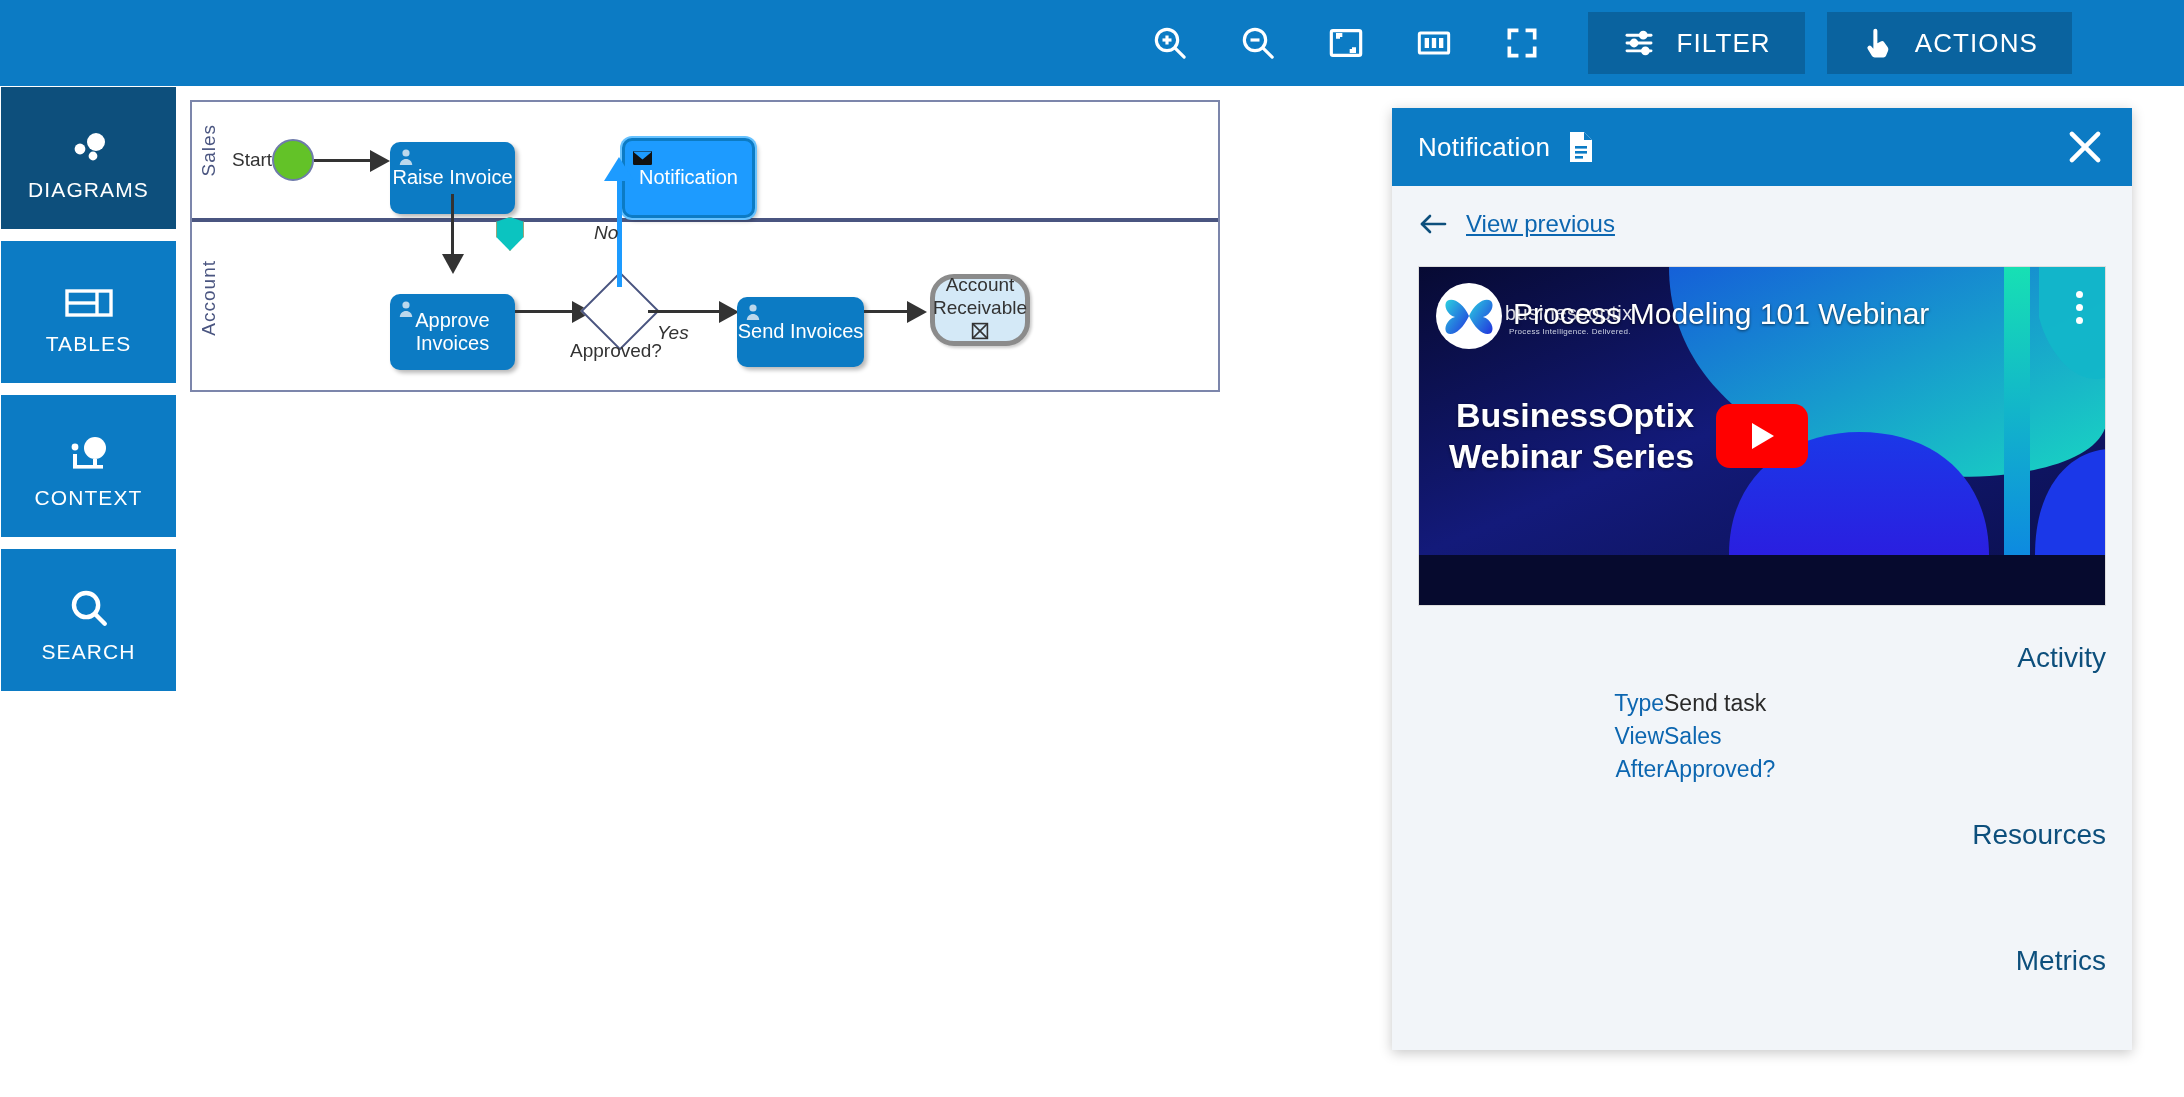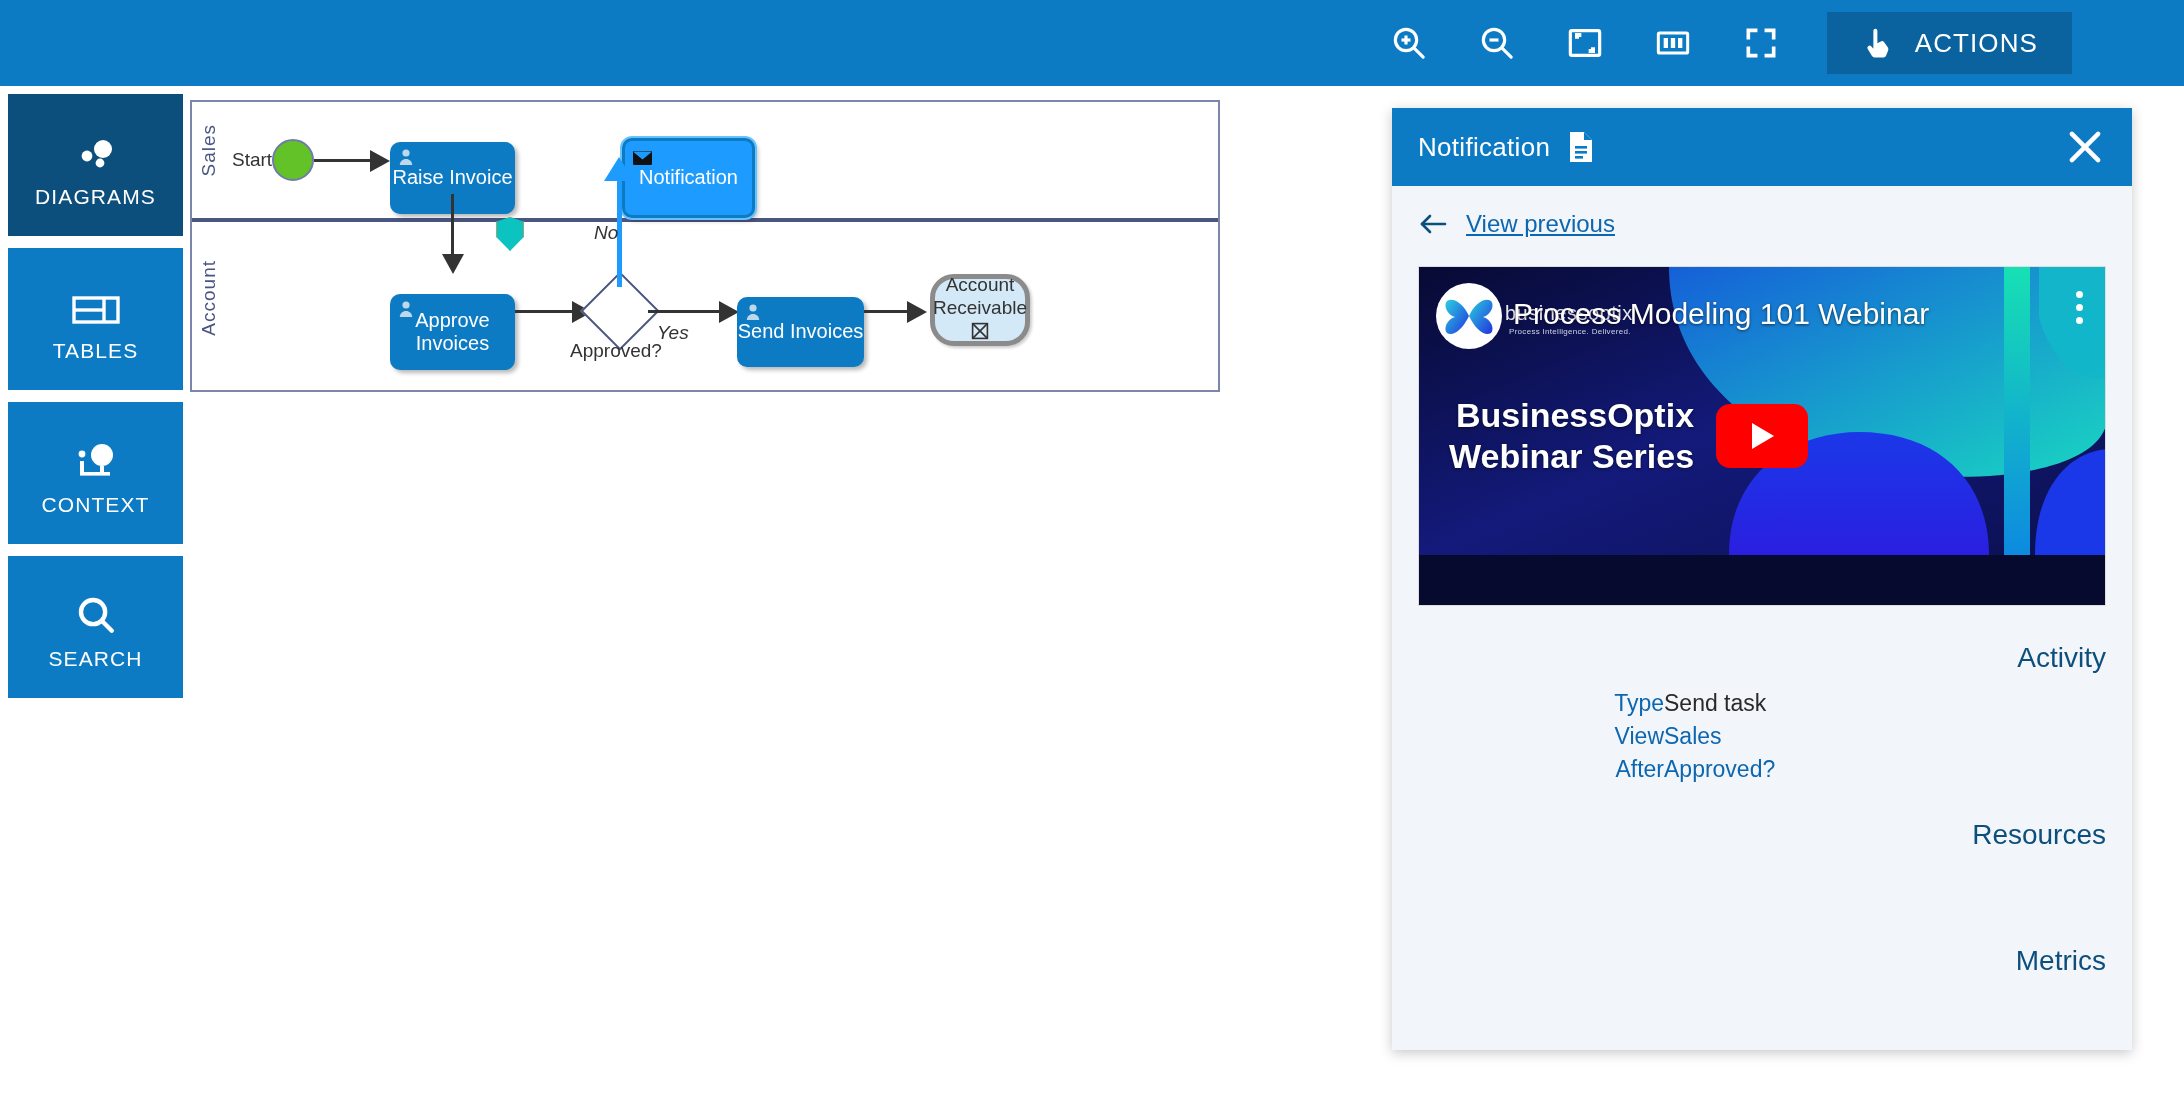--- a/index.html
+++ b/index.html
@@ -37,21 +37,21 @@
   .tb-btn .lbl {
     color: #ffffff; font-size: 26px; letter-spacing: 1.1px;
     margin-left: 20px; white-space: nowrap;
   }
   .tb-btn svg { display: block; flex: none; }
 
   
   .sidebar {
     position: absolute; top: 86px; left: 0;
     width: 180px;
-    padding: 8px;
+    padding: 1px;
   }
   .side-item {
     width: 175px; height: 142px;
     background: #0c7bc4;
     margin-bottom: 12px;
     display: flex; flex-direction: column;
     align-items: center; justify-content: center;
     cursor: pointer;
   }
   .side-item.active { background: #0d4f7c; }
@@ -272,20 +272,31 @@
 
     <div class="tb-icon">
       <svg width="38" height="38" viewBox="0 0 24 24" fill="none" stroke="#ffffff" stroke-width="2.3" stroke-linecap="square">
         <polyline points="4,8.6 4,4 8.6,4"></polyline>
           <polyline points="15.4,4 20,4 20,8.6"></polyline>
         <polyline points="20,15.4 20,20 15.4,20"></polyline>
           <polyline points="8.6,20 4,20 4,15.4"></polyline>
       </svg>
     </div>
 
+    <div class="tb-btn">
+      <svg width="34" height="34" viewBox="0 0 24 24" fill="none" stroke="#ffffff" stroke-width="2" stroke-linecap="round">
+        <line x1="3.5" y1="6.5" x2="20.5" y2="6.5"></line>
+          <circle cx="15" cy="6.5" r="2.1" fill="#ffffff"></circle>
+        <line x1="3.5" y1="12" x2="20.5" y2="12"></line>
+          <circle cx="8.5" cy="12" r="2.1" fill="#ffffff"></circle>
+        <line x1="3.5" y1="17.5" x2="20.5" y2="17.5"></line>
+          <circle cx="16.5" cy="17.5" r="2.1" fill="#ffffff"></circle>
+      </svg>
+      <span class="lbl">FILTER</span>
+    </div>
 
     <div class="tb-btn">
       <svg width="34" height="36" viewBox="0 0 24 26" fill="#ffffff" stroke="#0a639f" stroke-width="1.1">
         <path d="M10.1 2.2c1.1 0 2 0.9 2 2v8.1l1.6-0.9c1.1-0.6 2.5-0.3 3.2 0.7l2.6 3.7c0.6 0.9 0.7 2 0.3 3l-1.5 3.6c-0.4 1-1.4 1.6-2.4 1.6h-6.3c-1 0-1.9-0.5-2.4-1.3l-3.1-5c-0.6-1-0.3-2.3 0.6-3 0.9-0.6 2.1-0.5 2.8 0.3l0.6 0.7V4.2c0-1.1 0.9-2 2-2z"></path>
       </svg>
       <span class="lbl">ACTIONS</span>
     </div>
   </div>
 
   <div class="sidebar">

